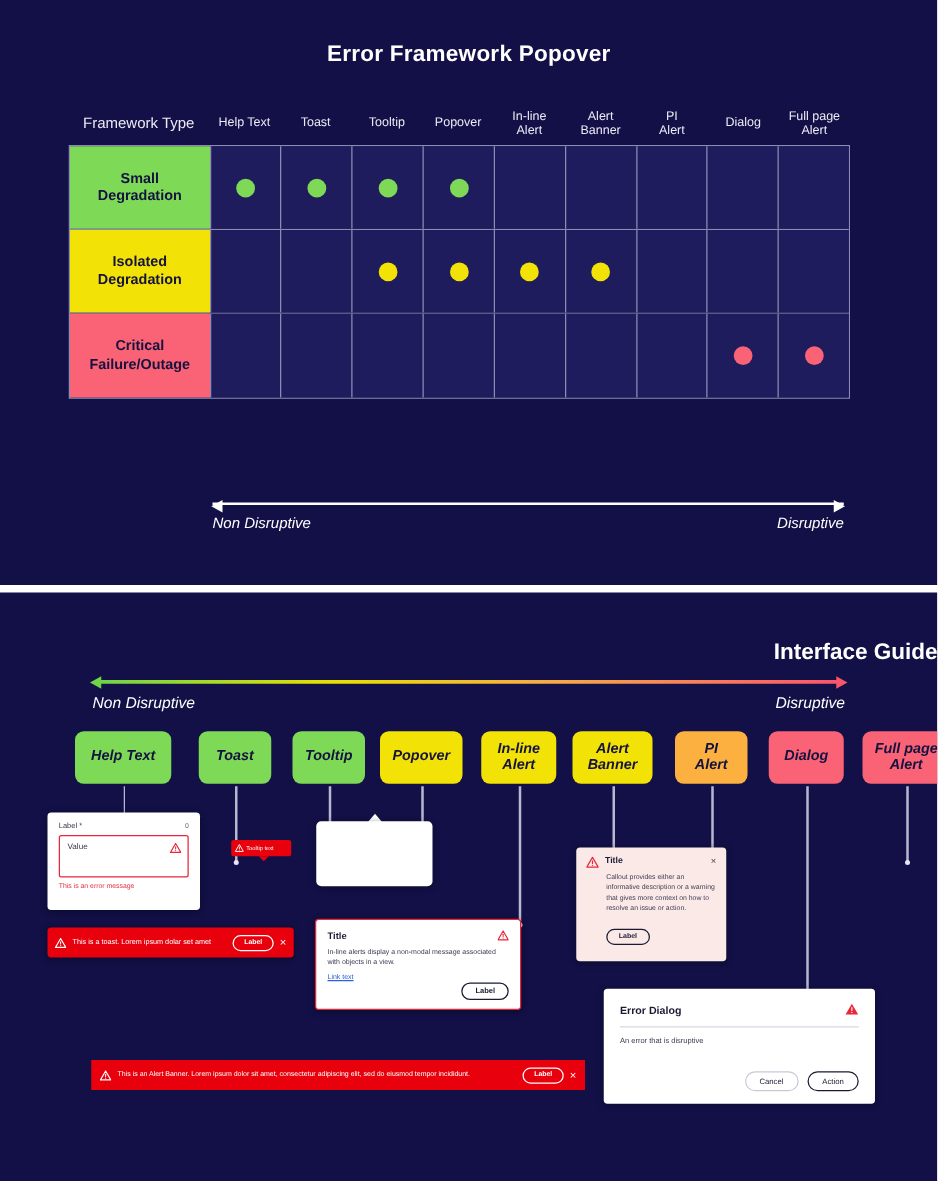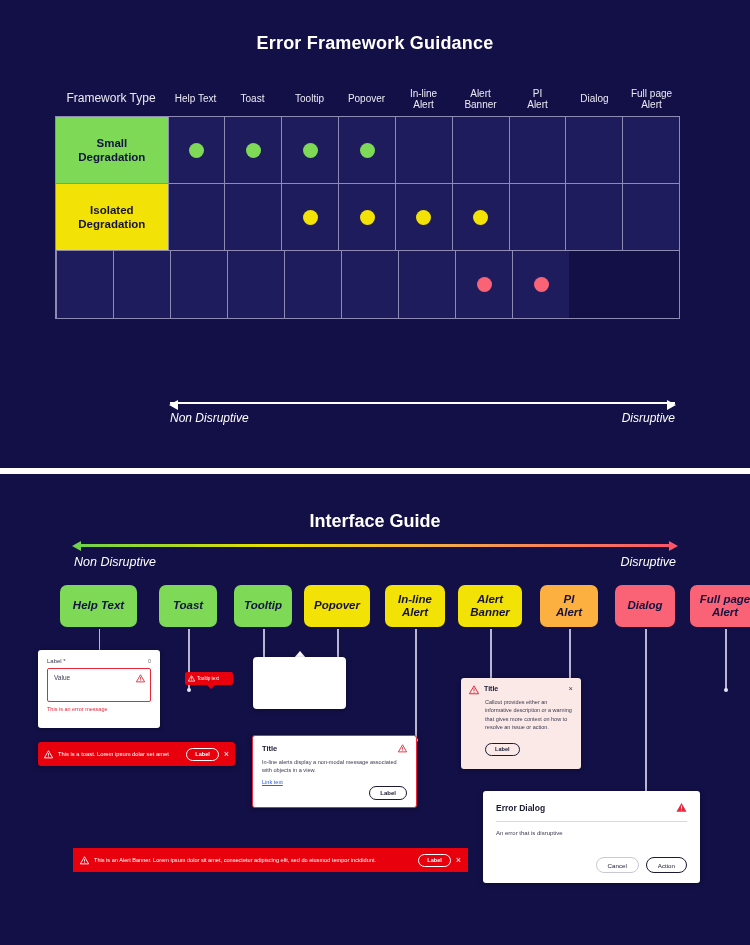--- a/index.html
+++ b/index.html
@@ -57,21 +57,21 @@
      border-top:5px solid transparent; border-bottom:5px solid transparent; }
   .arrL { left:-1px; border-right:9px solid #ffffff; }
   .arrR { right:-1px; border-left:9px solid #ffffff; }
   .axlabL, .axlabR {
     position:absolute; top:13px; color:#ffffff; font-size:12px; font-style:italic;
   }
   .axlabL { left:0; } .axlabR { right:0; }
 
   
   .title2 {
-    position:absolute; left:0; top:511px; width:750px; text-align:center;
+    position:absolute; left:0; top:511px; width:750px; text-align:right;
     color:#ffffff; font-size:18px; font-weight:bold;
   }
   .axis2 { position:absolute; left:72px; top:540px; width:606px; height:40px; }
   .grad {
     position:absolute; left:7px; top:4px; width:592px; height:3px;
     background: linear-gradient(90deg, #6fd44a 0%, #e9e000 32%, #f6a94a 62%, #f9566b 100%);
   }
   .garrL { position:absolute; left:0; top:0.5px; width:0; height:0;
      border-top:5px solid transparent; border-bottom:5px solid transparent;
      border-right:9px solid #6fd44a; }
@@ -200,21 +200,21 @@
   
   .warn { display:inline-block; position:relative; }
   svg.tri { display:block; }
 </style>
 </head>
 <body>
 
 <div class="page">
 
   <div class="sec1">
-    <div class="title1">Error Framework Guidance</div>
+    <div class="title1">Error Framework Popover</div>
 
     <div class="matrix">
       <div class="mhead" id="matrix-header">
           <div class="hc first" style="width: 112px;">Framework Type</div>
           <div class="hc" style="width: 57px;">Help Text</div>
           <div class="hc" style="width: 57px;">Toast</div>
           <div class="hc" style="width: 57px;">Tooltip</div>
           <div class="hc" style="width: 57px;">Popover</div>
           <div class="hc" style="width: 57px;">
             <span>In-line<br>Alert</span>
@@ -269,20 +269,23 @@
               <span class="dot" style="background: rgb(242, 226, 5);"></span>
             </div>
             <div class="mcell" style="width: 57px;">
               <span class="dot" style="background: rgb(242, 226, 5);"></span>
             </div>
             <div class="mcell" style="width: 57px;"></div>
             <div class="mcell" style="width: 57px;"></div>
             <div class="mcell" style="width: 57px;"></div>
           </div>
           <div class="mrow">
+            <div class="mlabel" style="width: 112px; background: rgb(250, 98, 117);">
+              <span>Critical<br>Failure/Outage</span>
+            </div>
             <div class="mcell" style="width: 57px;"></div>
             <div class="mcell" style="width: 57px;"></div>
             <div class="mcell" style="width: 57px;"></div>
             <div class="mcell" style="width: 57px;"></div>
             <div class="mcell" style="width: 57px;"></div>
             <div class="mcell" style="width: 57px;"></div>
             <div class="mcell" style="width: 57px;"></div>
             <div class="mcell" style="width: 57px;">
               <span class="dot" style="background: rgb(250, 98, 117);"></span>
             </div>

